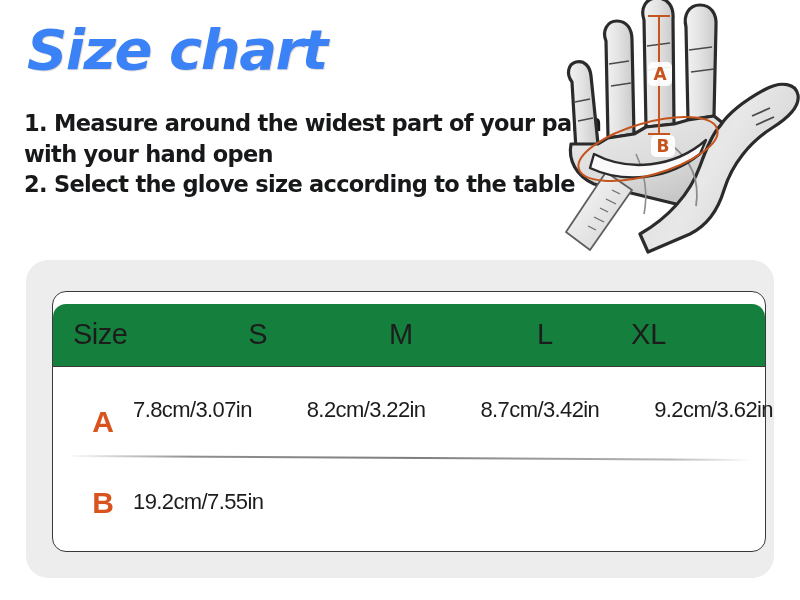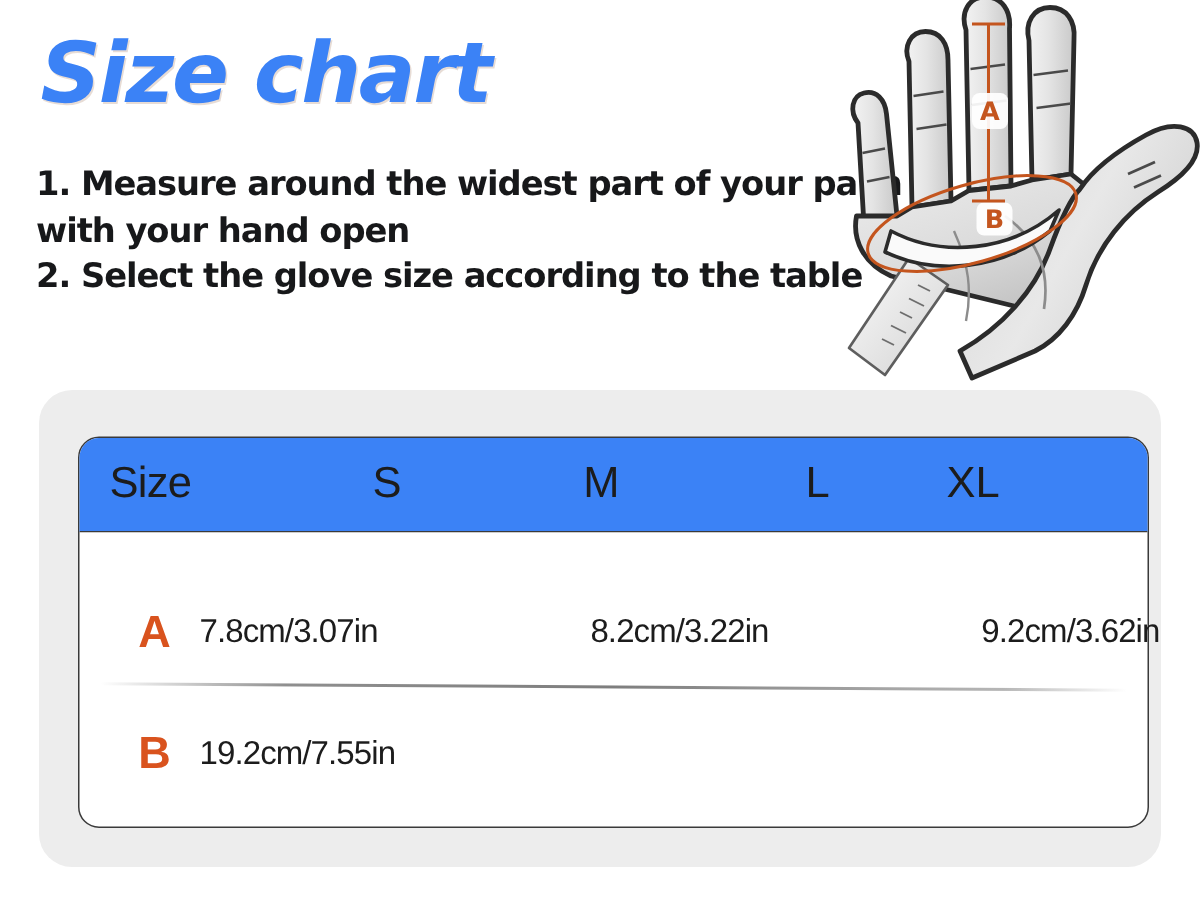--- a/index.html
+++ b/index.html
@@ -75,24 +75,24 @@
     width: 712px;
     height: 259px;
     background: #FFFFFF;
     border: 1px solid #3A3A3A;
     border-radius: 14px;
   }
 
   .thead {
     position: absolute;
     left: 0;
-    top: 0;
+    top: 12px;
     right: 0;
     height: 62px;
-    background: #3b82f6;
+    background: #15803d;
     border-bottom: 1.5px solid #3A3A3A;
     border-radius: 13px 13px 0 0;
   }
 
   .hcell {
     position: absolute;
     top: 16px;
     font-family: "Liberation Sans", sans-serif;
     font-size: 29px;
     font-weight: 400;
@@ -129,21 +129,21 @@
     display: flex;
     justify-content: space-between;
     font-family: "Liberation Sans", sans-serif;
     font-size: 22px;
     font-weight: 400;
     color: #1C1C1C;
     line-height: 1;
     letter-spacing: -0.6px;
     white-space: nowrap;
   }
-  .cellrow.ra { top: 118px; }
+  .cellrow.ra { top: 107px; }
   .cellrow.rb { top: 199px; }
   .cellrow .dcell { text-align: center; }
 
   .row-divider {
     position: absolute;
     left: 14px;
     right: 14px;
     top: 165px;
     height: 2px;
     background: linear-gradient(to right, #FFFFFF 0%, #8F8F8F 18%, #7E7E7E 50%, #B6B6B6 88%, #FFFFFF 100%);
@@ -244,20 +244,21 @@
     <div class="hcell c0">S</div>
     <div class="hcell c1">M</div>
     <div class="hcell c2">L</div>
     <div class="hcell c3">XL</div>
   </div>
 
   <div class="rowlabel ra">A</div>
   <div class="cellrow ra">
     <span class="dcell">7.8cm/3.07in</span>
     <span class="dcell">8.2cm/3.22in</span>
+    <span class="dcell">8.7cm/3.42in</span>
     <span class="dcell">9.2cm/3.62in</span>
   </div>
 
   <div class="row-divider"></div>
 
   <div class="rowlabel rb">B</div>
   <div class="cellrow rb">
     <span class="dcell">19.2cm/7.55in</span>
   </div>
 

